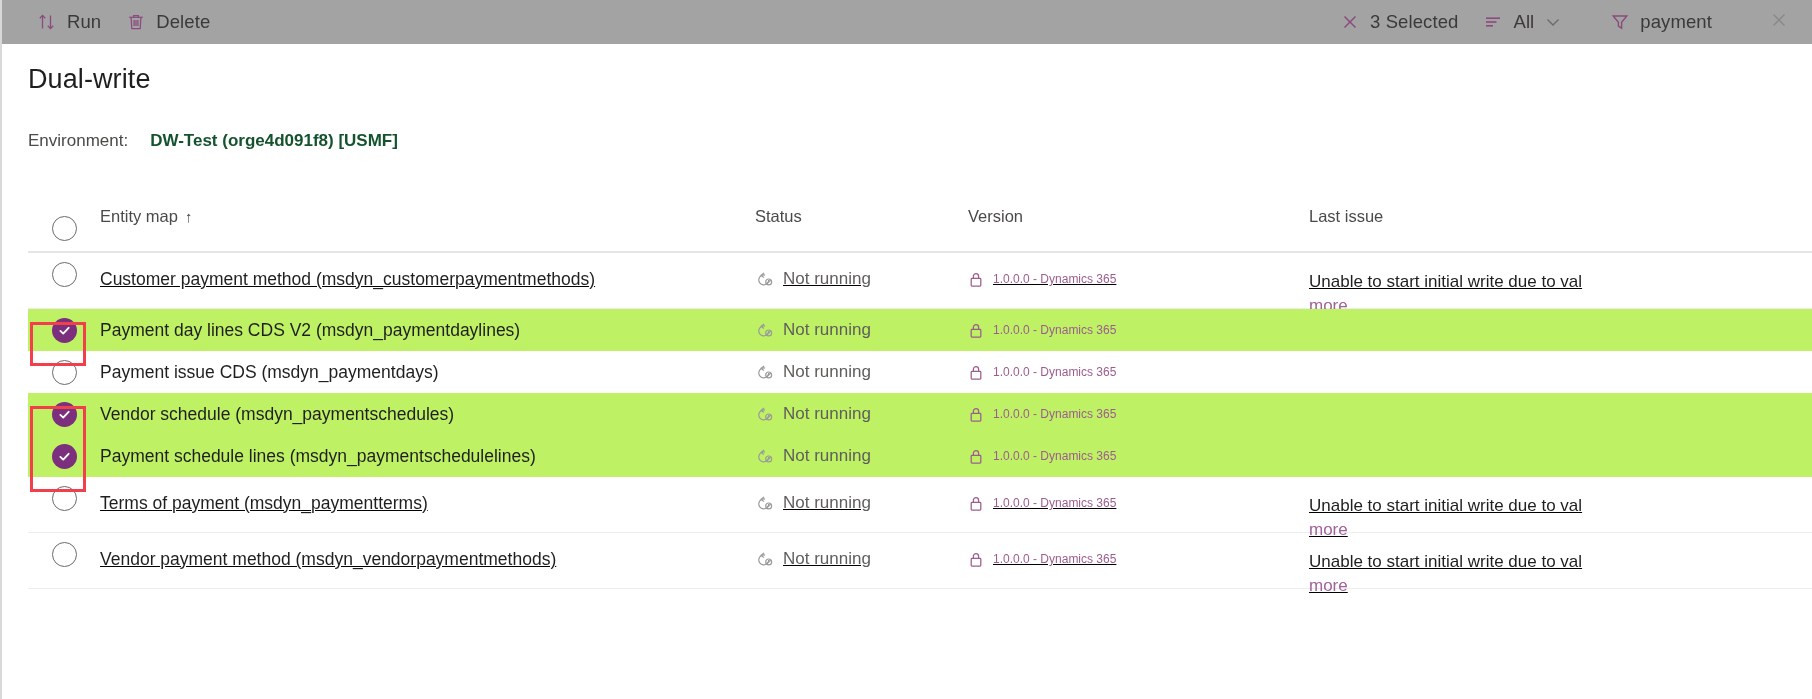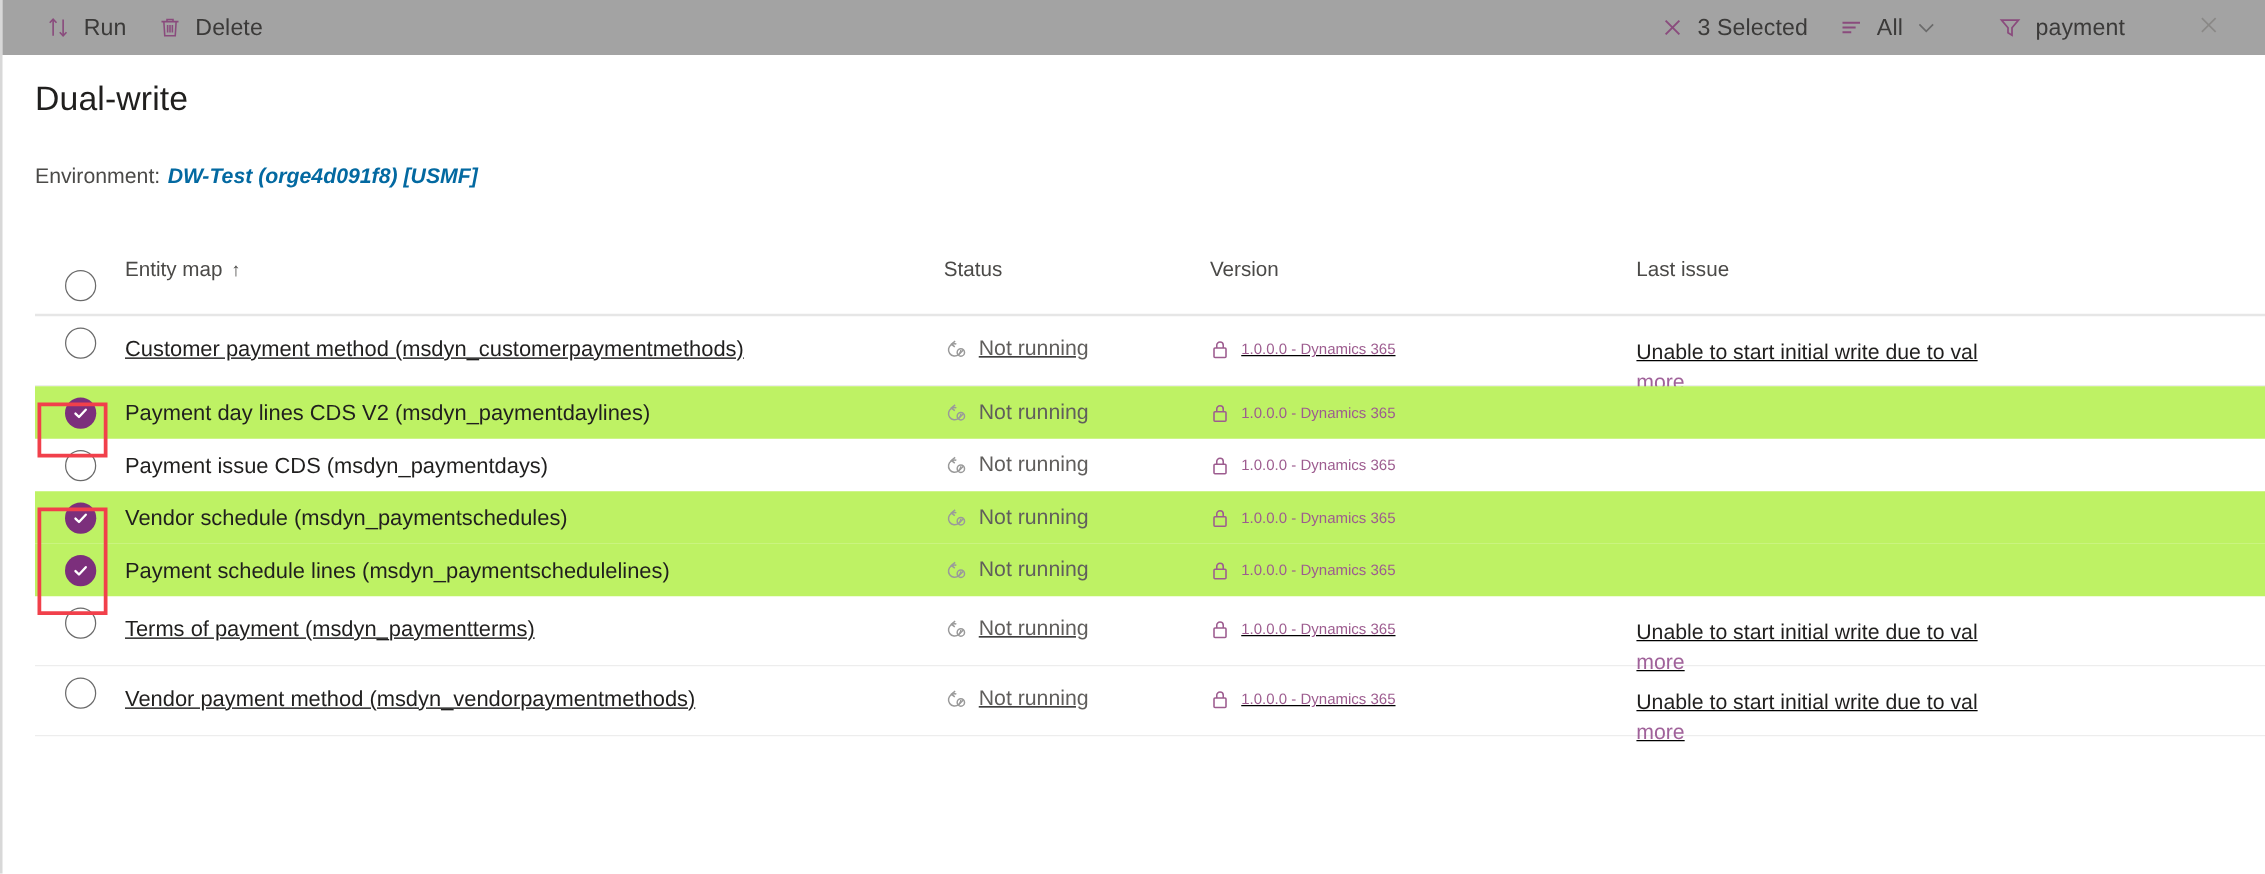--- a/index.html
+++ b/index.html
@@ -23,21 +23,21 @@
   
   .command-bar {
     position: absolute;
     left: 2px; top: 0;
     width: 1810px; height: 44px;
     display: flex;
     align-items: center;
     background: #a3a3a3;
   }
   .cmd-left { display: flex; align-items: center; padding-left: 22px; gap: 0px; }
-  .cmd-right { margin-left: auto; display: flex; align-items: center; padding-right: 24px; justify-content: space-between; }
+  .cmd-right { margin-left: auto; display: flex; align-items: center; padding-right: 12px; justify-content: space-between; }
 
   .cmd-btn {
     display: flex;
     align-items: center;
     gap: 9px;
     height: 40px;
     padding: 0 12px;
     cursor: pointer;
     user-select: none;
     white-space: nowrap;
@@ -72,25 +72,25 @@
     color: #201f1e;
     font-weight: 400;
     letter-spacing: 0.1px;
   }
 
   .env-row {
     position: absolute;
     left: 28px; top: 131px;
     display: flex;
     align-items: flex-start;
-    gap: 6px;
+    gap: 22px;
     font-size: 17px;
   }
   .env-label { color: #4b4a48; }
-  .env-value { color: #0369a1; font-weight: bold; font-style: italic; }
+  .env-value { color: #14532d; font-weight: bold; }
 
   
   .grid {
     position: absolute;
     left: 28px; top: 207px;
     width: 1784px;
   }
   .grid-header {
     display: flex;
     align-items: flex-start;

